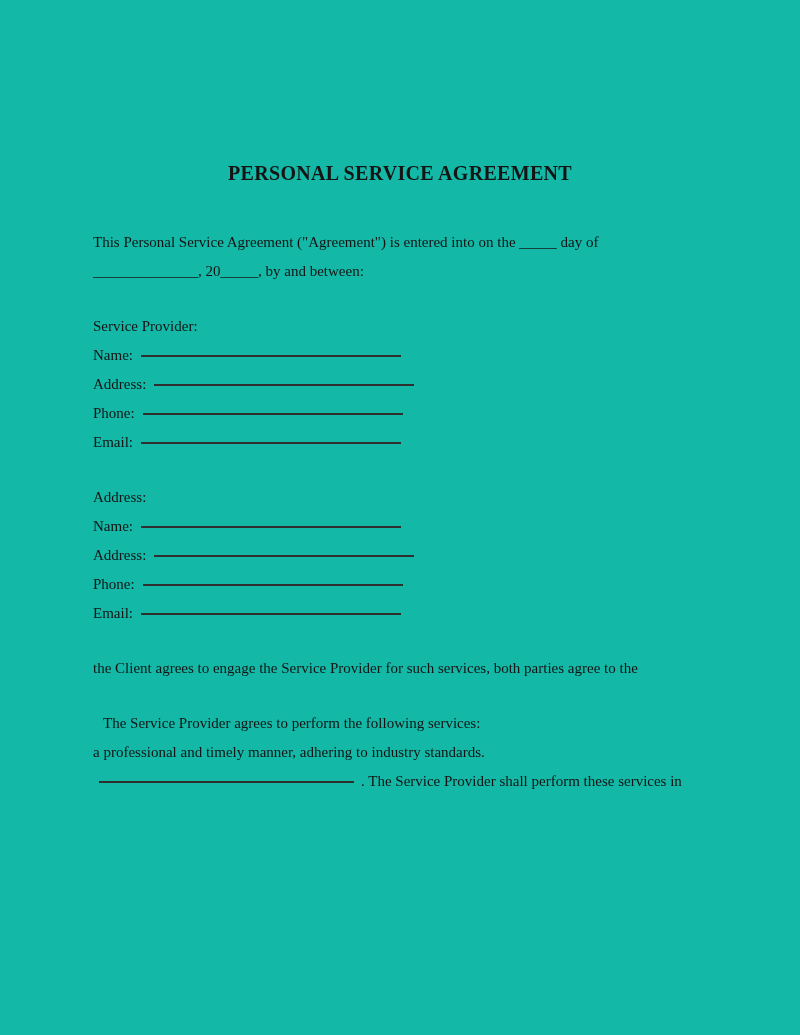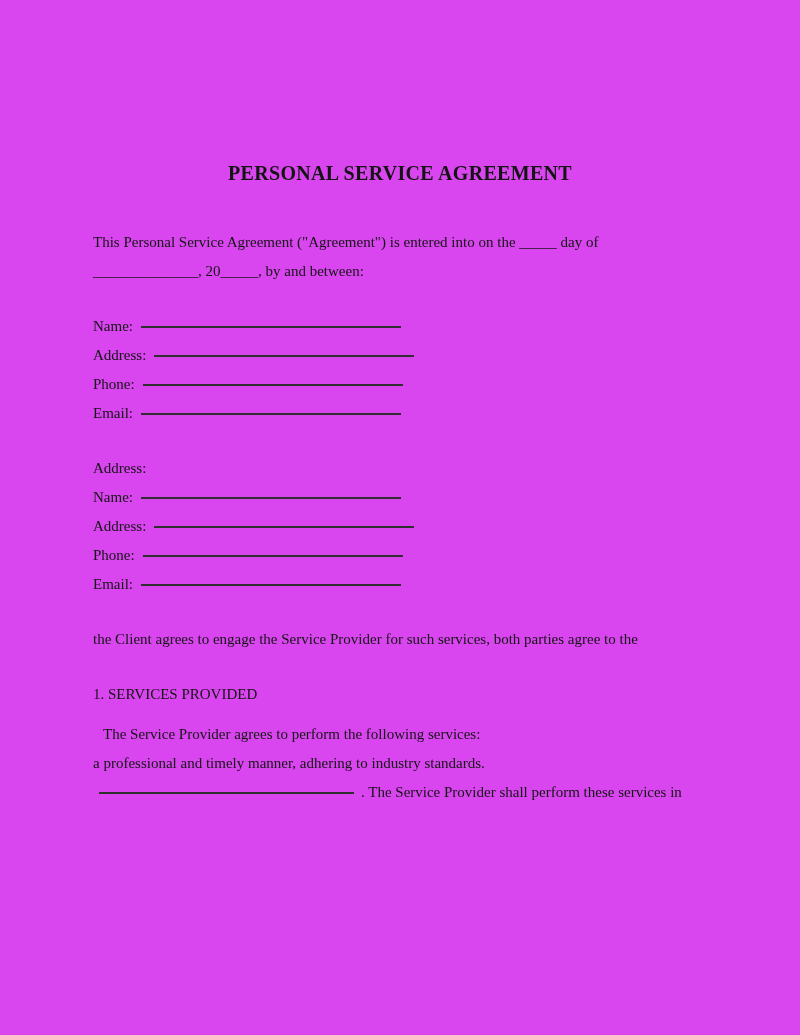--- a/index.html
+++ b/index.html
@@ -5,21 +5,21 @@
   html, body {
     margin: 0;
     padding: 0;
     background: #ffffff;
   }
   .page {
     position: relative;
     width: 800px;
     height: 1035px;
     margin: 0;
-    background: #d946ef;
+    background: #14b8a6;
     box-sizing: border-box;
     padding: 0 93px;
     font-family: "Liberation Serif", "DejaVu Serif", serif;
     font-size: 15px;
     color: #141414;
     overflow: hidden;
   }
   .title {
     margin: 0;
     padding-top: 161px;
@@ -63,20 +63,21 @@
 <div class="page">
 
   <h1 class="title">PERSONAL SERVICE AGREEMENT</h1>
 
   <div class="block intro-block">
     <div class="line">This Personal Service Agreement ("Agreement") is entered into on the _____ day of</div>
     <div class="line">______________, 20_____, by and between:</div>
   </div>
 
   <div class="block">
+    <div class="line">Service Provider:</div>
     <div class="line">
       <span>Name:</span><span class="fill-line"></span>
     </div>
     <div class="line">
       <span>Address:</span><span class="fill-line"></span>
     </div>
     <div class="line">
       <span>Phone:</span><span class="fill-line"></span>
     </div>
     <div class="line">
@@ -98,21 +99,20 @@
     <div class="line">
       <span>Email:</span><span class="fill-line"></span>
     </div>
   </div>
 
   <div class="block">
     <div class="line">the Client agrees to engage the Service Provider for such services, both parties agree to the</div>
   </div>
 
   <div class="block">
-    <div class="line">1. SERVICES PROVIDED</div>
     <div class="line indent-10">The Service Provider agrees to perform the following services:</div>
     <div class="line">a professional and timely manner, adhering to industry standards.</div>
     <div class="line indent-6">
       <span class="fill-line rule-long"></span><span>. The Service Provider shall perform these services in</span>
     </div>
   </div>
 
 </div>
 
 </body></html>

